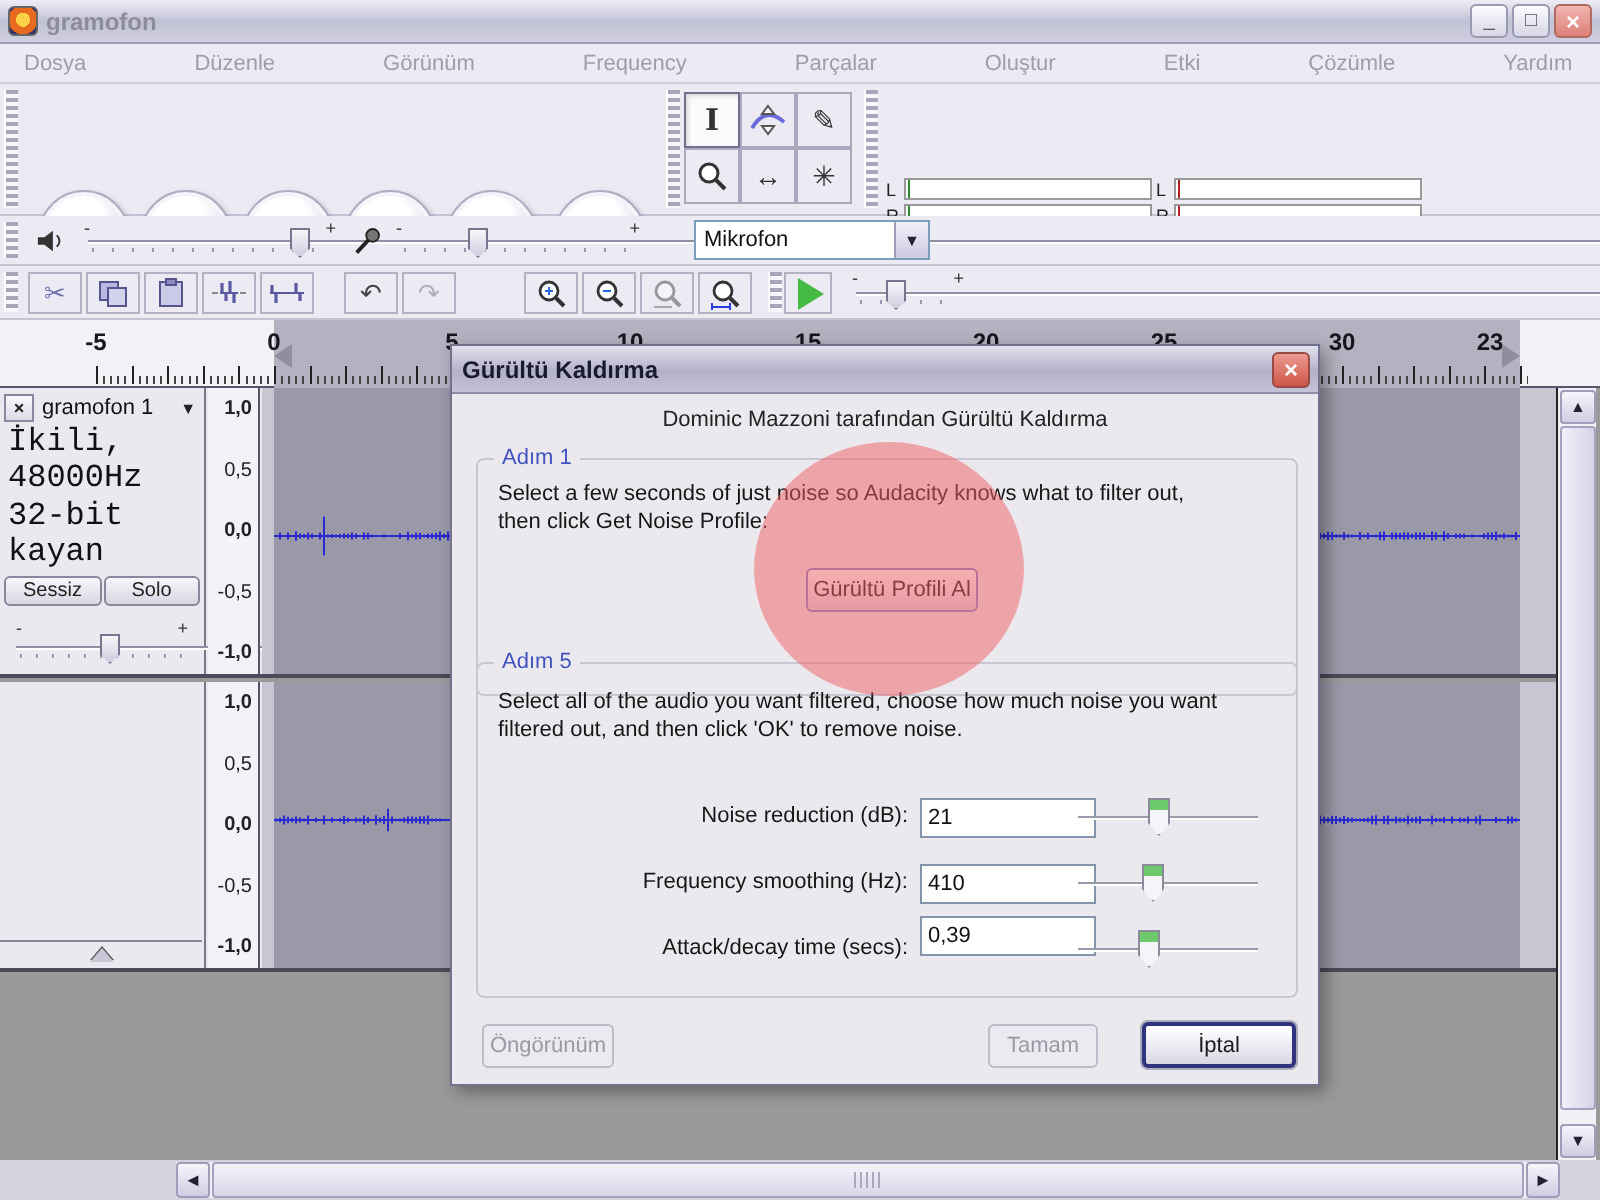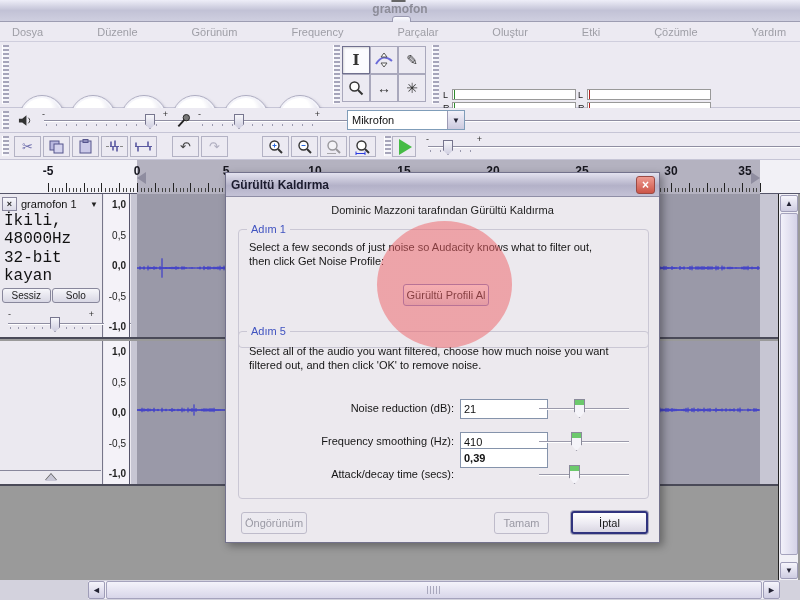--- a/index.html
+++ b/index.html
@@ -2,21 +2,21 @@
 <html><head>
 <meta charset="utf-8">
 <style>
 *{margin:0;padding:0;box-sizing:border-box;}
 html,body{width:800px;height:600px;overflow:hidden;}
 body{font-family:"Liberation Sans",sans-serif;font-size:11px;background:#ebe9f0;position:relative;color:#111;}
 
 
 #titlebar{position:absolute;left:0;top:0;width:800px;height:22px;
   background:linear-gradient(180deg,#eeeef8,#c2c2d6 50%,#cfcfe0);
-  border-bottom:1px solid #9d9db2;display:flex;align-items:center;padding:0 4px;flex-direction:column;}
+  border-bottom:1px solid #9d9db2;display:flex;align-items:center;padding:0 4px;}
 #app-icon{width:15px;height:15px;border-radius:3px;margin-right:4px;
   background:radial-gradient(circle at 50% 45%,#ffd24a 0 36%,#e86a1e 37% 75%,#30306a 76%);border:1px solid #666;}
 #win-title{font-weight:bold;font-size:12px;color:#8d8d99;flex:1;}
 .winbtn{width:19px;height:17px;margin-left:2px;border:1px solid #9a9ab2;border-radius:3px;
   background:linear-gradient(180deg,#fcfcff,#d6d6e6);display:flex;align-items:center;justify-content:center;
   font-size:10px;color:#555;line-height:1;}
 .winbtn.close{background:linear-gradient(180deg,#f0b6b0,#dd8077);color:#fff;font-weight:bold;font-size:12px;border-color:#b06a62;}
 
 
 #menubar{position:absolute;left:0;top:22px;width:800px;height:20px;background:#eceaf2;
@@ -428,21 +428,21 @@
 <div id="ruler">
   <div id="ruler-sel"></div>
   <span class="tlab" style="left:48px">-5</span>
   <span class="tlab" style="left:137px">0</span>
   <span class="tlab" style="left:226px">5</span>
   <span class="tlab" style="left:315px">10</span>
   <span class="tlab" style="left:404px">15</span>
   <span class="tlab" style="left:493px">20</span>
   <span class="tlab" style="left:582px">25</span>
   <span class="tlab" style="left:671px">30</span>
-  <span class="tlab" style="left:745px">35</span>
+  <span class="tlab" style="left:745px">23</span>
   <div id="ticks-minor"></div>
   <div id="ticks-major"></div>
   <div class="selarrow" id="selarrow-start"></div>
   <div class="selarrow" id="selarrow-end"></div>
 </div>
 
 <div id="trackarea">
 
   <div class="track" id="track1">
     <div class="tpanel">
@@ -556,21 +556,21 @@
     </div>
 
     <div class="frow-label" style="top:103px">Frequency smoothing (Hz):</div>
     <input class="frow-input" style="top: 100px;" value="410">
     <div class="dslider" style="top:100px">
       <div class="dtrack"></div>
         <div class="dthumb" style="left:32px"></div>
     </div>
 
     <div class="frow-label" style="top:136px">Attack/decay time (secs):</div>
-    <input class="frow-input" style="top: 116px; font-weight: bold;" value="0,39">
+    <input class="frow-input" style="top: 126px;" value="0,39">
     <div class="dslider" style="top:133px">
       <div class="dtrack"></div>
         <div class="dthumb" style="left:30px"></div>
     </div>
   </div>
 
   <div class="xpbtn disabled" style="left:15px;top:339px;width:66px">Öngörünüm</div>
   <div class="xpbtn disabled" style="left:268px;top:339px;width:55px">Tamam</div>
   <div class="xpbtn focused" style="left:345px;top:338px;width:77px;height:23px">İptal</div>
 </div>

